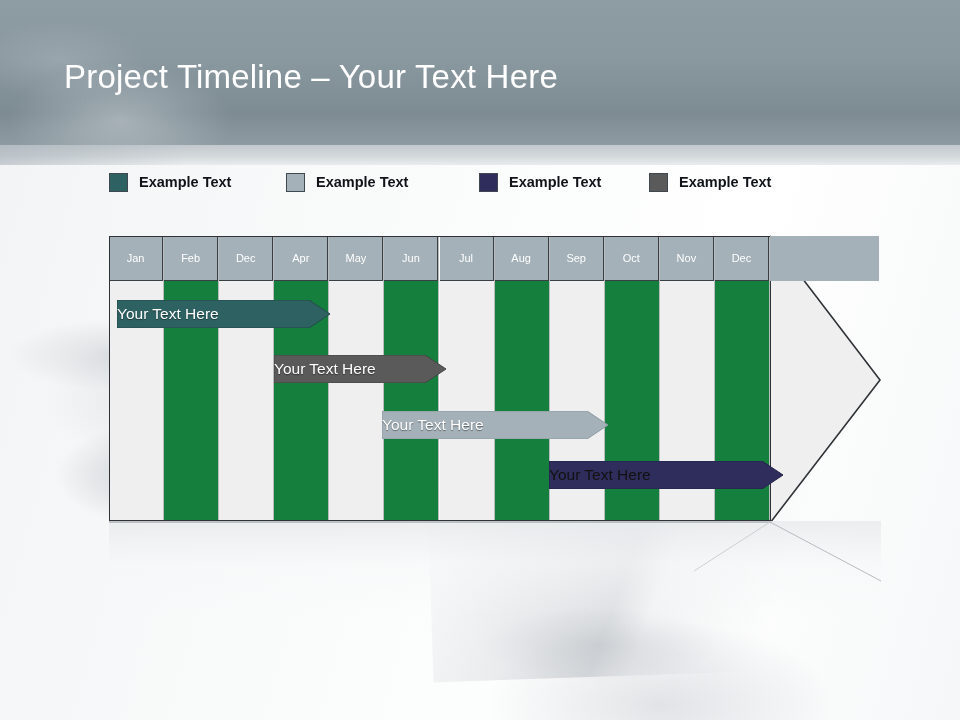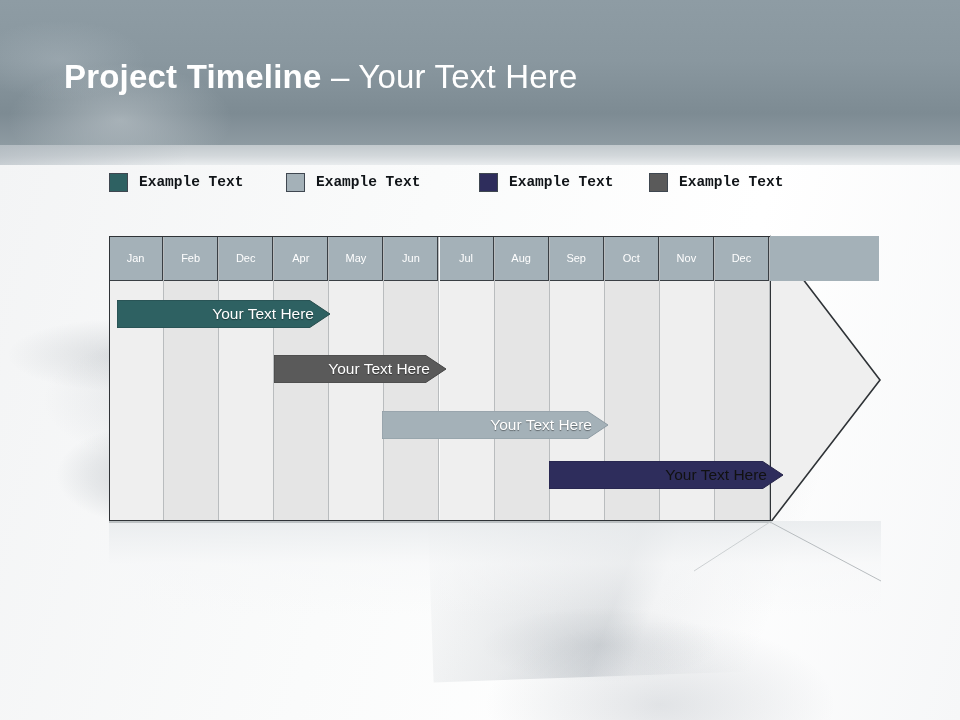--- a/index.html
+++ b/index.html
@@ -48,25 +48,25 @@
     overflow:hidden;
   }
   .header-strip::before{
     content:""; position:absolute; left:0; top:0; width:250px; height:20px;
     background:linear-gradient(95deg, rgba(160,170,178,.45) 0%, rgba(255,255,255,0) 75%);
   }
   .title {
     position:absolute; left:64px; top:58px;
     font-size:33px; color:#ffffff; white-space:nowrap; letter-spacing:.2px;
   }
-  .title .b { font-weight:bold; }
+  .title .b { font-weight:normal; }
   .title .n { font-weight:normal; }
 
   
-  .legend { position:absolute; left:0; top:168px; width:788px; height:28px;font-family:Liberation Mono, monospace; }
+  .legend { position:absolute; left:0; top:168px; width:788px; height:28px; }
   .legend-item { position:absolute; top:0; height:28px; display:flex; align-items:center; }
   .legend-sw {
     width:19px; height:19px; border:1px solid #3f4750; display:block;
   }
   .legend-label {
     margin-left:11px; font-size:14.5px; font-weight:bold; color:#101418; white-space:nowrap;
   }
   .li0 { left:109px; }
   .li1 { left:286px; }
   .li2 { left:479px; }
@@ -74,21 +74,21 @@
 
   
   .chart { position:absolute; left:109px; top:236px; width:772px; height:290px; }
 
   .grid { position:absolute; left:0; top:0; width:661px; height:285px; }
   .col {
     position:absolute; top:0; width:55.08px; height:285px;
     border-right:1px solid #b9bcbe;
   }
   .col.odd  { background:#efefef; }
-  .col.even { background:#e5e5e5; }
+  .col.even { background:#15803d; }
   .col .cap {
     position:absolute; left:0; top:0; width:100%; height:45px;
     background:#a4b1b8;
     border-right:1px solid #3a3f44;
     border-bottom:1px solid #3a3f44;
     display:flex; align-items:center; justify-content:center;
     font-size:11px; color:#ffffff;
   }
   .grid-outline {
     position:absolute; left:0; top:0; width:661px; height:285px;
@@ -99,21 +99,21 @@
   }
   .head-tail {
     position:absolute; left:661px; top:0; width:109px; height:45px;
     background:#a4b1b8;
   }
   .tip-svg { position:absolute; left:655px; top:-2px; }
 
   
   .bar {
     position:absolute; height:28px;
-    display:flex; align-items:center; justify-content:flex-end;
+    display:flex; align-items:center; justify-content:flex-start;
     font-size:15.5px; white-space:nowrap;
   }
   .bar .lbl { position:relative; z-index:2; margin-right:16px; }
   .bar svg { position:absolute; left:0; top:0; }
   .bar.b0 { left:8px;   top:64px;  width:213px; }
   .bar.b1 { left:165px; top:119px; width:172px; }
   .bar.b2 { left:273px; top:175px; width:226px; }
   .bar.b3 { left:440px; top:225px; width:234px; }
   .bar.b0 .lbl, .bar.b1 .lbl, .bar.b2 .lbl { color:#ffffff; text-shadow:0 1px 1px rgba(0,0,0,.45); }
   .bar.b3 .lbl { color:#111111; }

